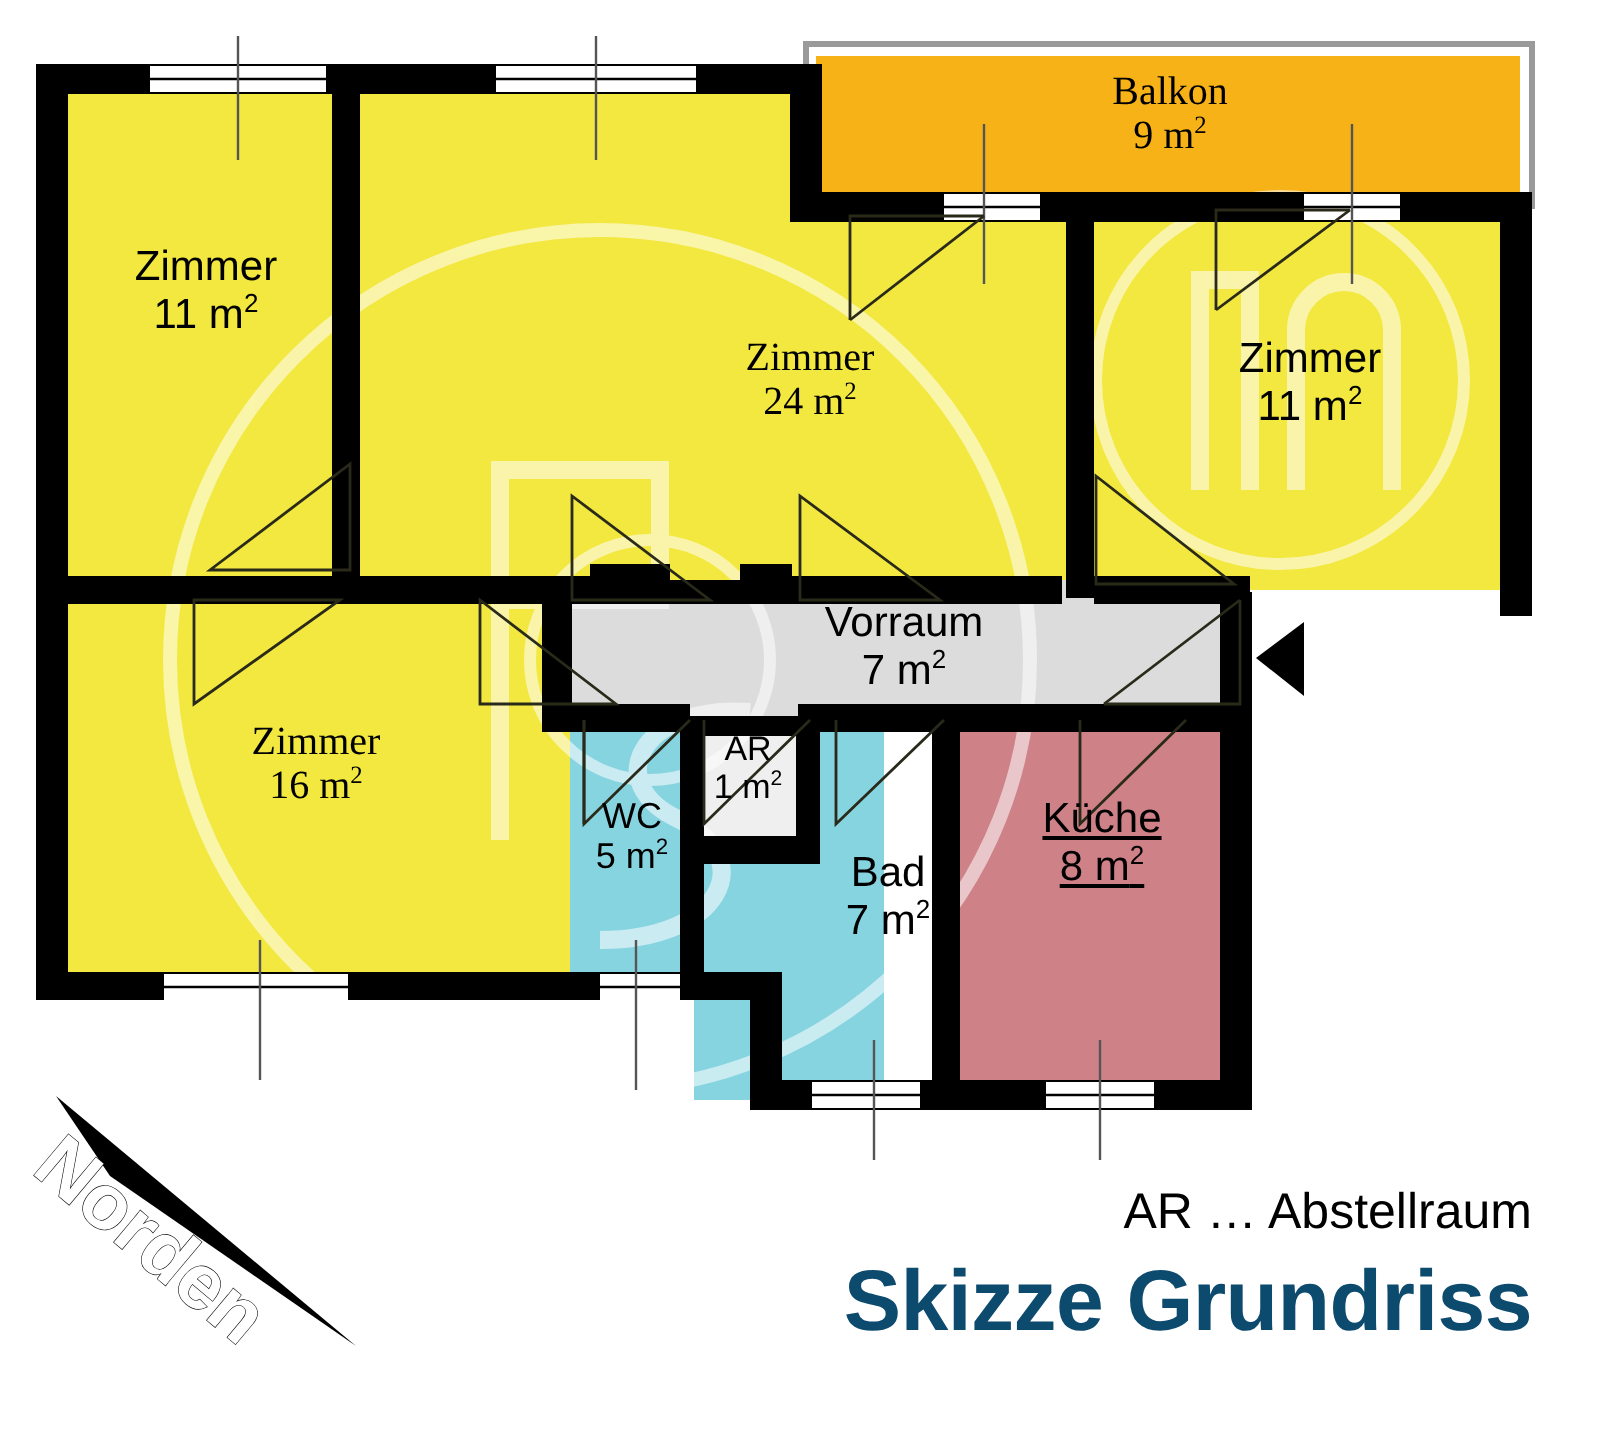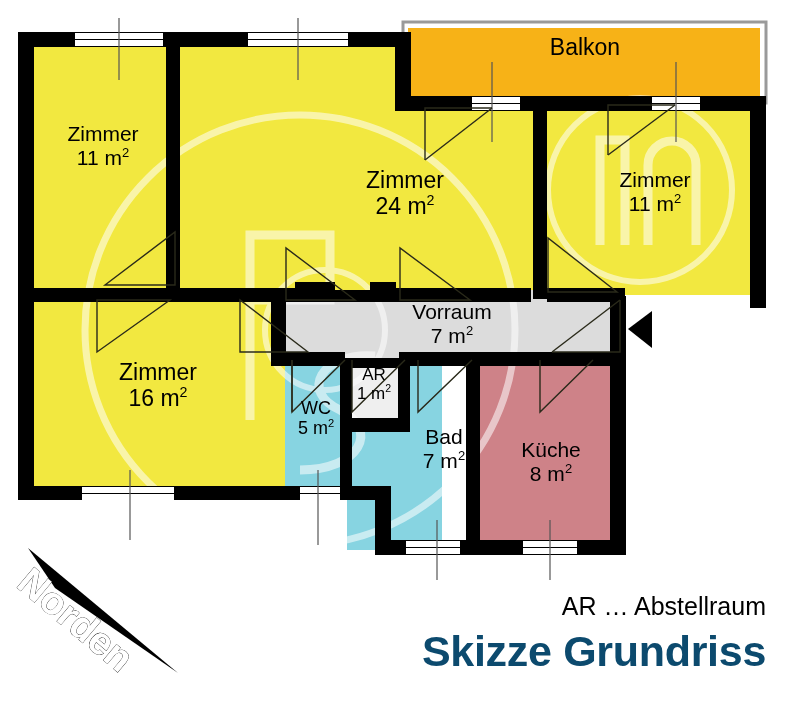--- a/index.html
+++ b/index.html
@@ -14,21 +14,21 @@
     text-align:center;
     color:#000;
     font-family:"Liberation Sans", sans-serif;
     line-height:1.12;
     pointer-events:none;
     white-space:nowrap;
   }
   .lbl .nm{display:block;}
   .lbl .ar{display:block;}
   .lbl sup{font-size:0.62em;vertical-align:super;line-height:0;}
-  .rm-big{font-size:23px;}
+  .rm-big{font-size:20px;font-family:Liberation Serif, serif;}
   .rm-mid{font-size:21px;}
   .rm-sm{font-size:18px;}
   .rm-xs{font-size:17px;}
 
   #legend{
     position:absolute;right:36px;top:592px;
     font-size:25px;color:#000;text-align:center;
   }
   #title{
     position:absolute;right:36px;top:627px;
@@ -247,20 +247,21 @@
   <span class="ar"><span>11 m</span><sup>2</sup></span>
 </div>
 
 <div class="lbl rm-big" style="left:75px;top:360px;width:166px;">
   <span class="nm">Zimmer</span>
   <span class="ar"><span>16 m</span><sup>2</sup></span>
 </div>
 
 <div class="lbl rm-big" style="left:490px;top:35px;width:190px;">
   <span class="nm">Balkon</span>
+  <span class="ar"><span>9 m</span><sup>2</sup></span>
 </div>
 
 <div class="lbl rm-mid" style="left:362px;top:300px;width:180px;">
   <span class="nm">Vorraum</span>
   <span class="ar"><span>7 m</span><sup>2</sup></span>
 </div>
 
 <div class="lbl rm-sm" style="left:277px;top:398px;width:78px;">
   <span class="nm">WC</span>
   <span class="ar"><span>5 m</span><sup>2</sup></span>
@@ -269,21 +270,21 @@
 <div class="lbl rm-xs" style="left:344px;top:365px;width:60px;">
   <span class="nm">AR</span>
   <span class="ar"><span>1 m</span><sup>2</sup></span>
 </div>
 
 <div class="lbl rm-mid" style="left:396px;top:425px;width:96px;">
   <span class="nm">Bad</span>
   <span class="ar"><span>7 m</span><sup>2</sup></span>
 </div>
 
-<div class="lbl rm-mid" style="left:496px;top:438px;width:110px;">
+<div class="lbl rm-mid" style="left:496px;top:398px;width:110px;text-decoration:underline;">
   <span class="nm">Küche</span>
   <span class="ar"><span>8 m</span><sup>2</sup></span>
 </div>
 
 <svg id="compass-label" viewBox="0 0 190 120" xmlns="http://www.w3.org/2000/svg">
   <text x="5" y="30" transform="rotate(40 5 30)" font-family="Liberation Sans, sans-serif" font-size="39" font-weight="bold" fill="#ffffff" stroke="#000000" stroke-width="0.6" paint-order="stroke">Norden</text>
 </svg>
 
 <div id="legend">AR … Abstellraum</div>
 <div id="title">Skizze Grundriss</div>

